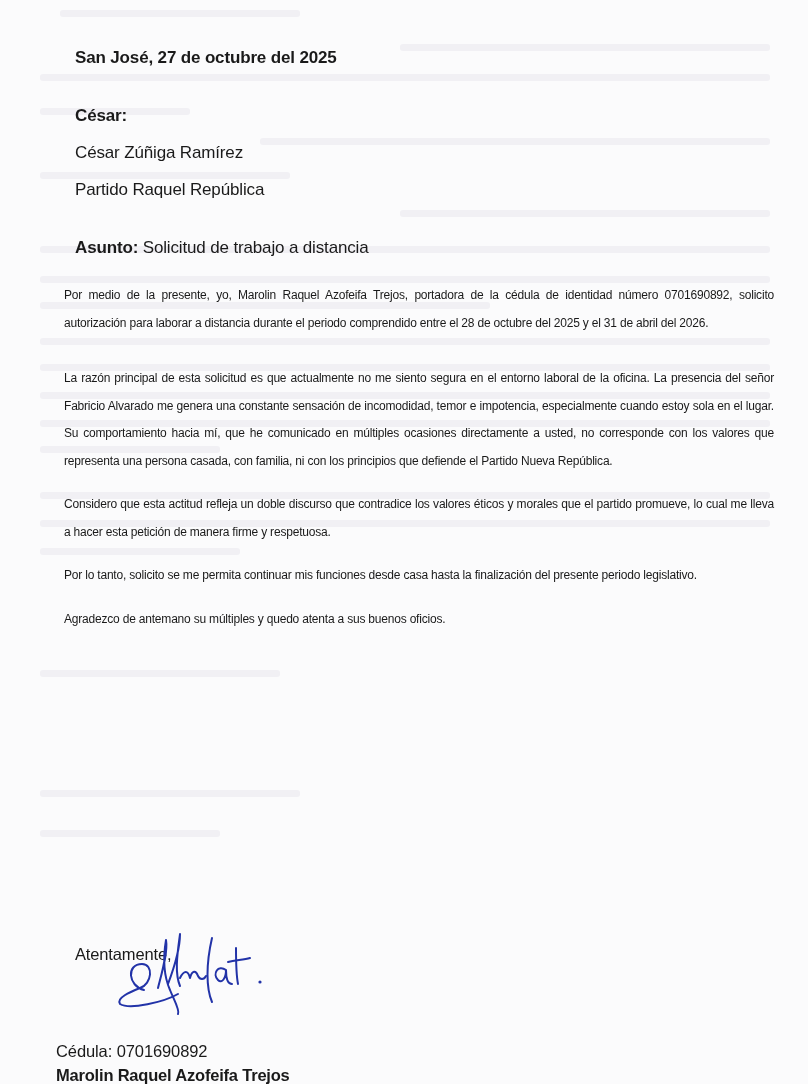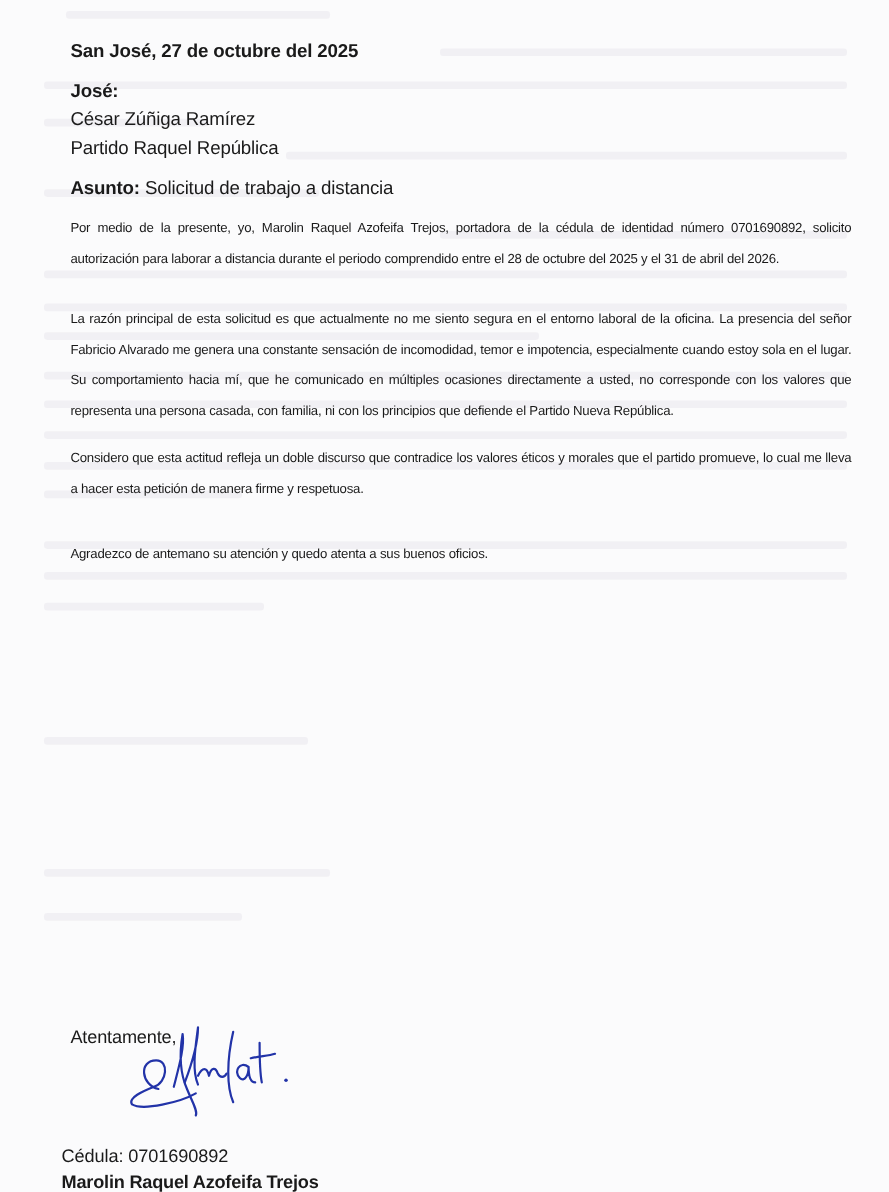--- a/index.html
+++ b/index.html
@@ -29,21 +29,21 @@
     }
     .page {
       position: absolute;
       left: 64px;
       top: 34px;
       width: 710px;
     }
     .line {
       font-size: 17px;
       line-height: 26px;
-      margin: 0;
+      margin: 11px;
       letter-spacing: -0.15px;
     }
     .bold { font-weight: bold; }
     .para {
       font-size: 12px;
       line-height: 27.5px;
       text-align: justify;
       margin: 0;
       letter-spacing: -0.2px;
     }
@@ -103,35 +103,36 @@
   <div class="ln" style="left:40px;top:520px;width:730px;"></div>
   <div class="ln" style="left:40px;top:548px;width:200px;"></div>
   <div class="ln" style="left:40px;top:670px;width:240px;"></div>
   <div class="ln" style="left:40px;top:790px;width:260px;"></div>
   <div class="ln" style="left:40px;top:830px;width:180px;"></div>
 </div>
 
 <div class="page">
   <p class="line bold">San José, 27 de octubre del 2025</p>
   <div class="gap-s"></div>
-  <p class="line bold">José:</p>
+  <p class="line bold">César:</p>
   <p class="line">César Zúñiga Ramírez</p>
   <p class="line">Partido Raquel República</p>
   <div class="gap-s"></div>
   <p class="line"><span class="bold">Asunto:</span><span> Solicitud de trabajo a distancia</span></p>
   <div class="gap-s"></div>
   <p class="para">Por medio de la presente, yo, Marolin Raquel Azofeifa Trejos, portadora de la cédula de identidad número 0701690892, solicito autorización para laborar a distancia durante el periodo comprendido entre el 28 de octubre del 2025 y el 31 de abril del 2026.</p>
   <div class="gap-m"></div>
   <div class="gap-m"></div>
   <p class="para">La razón principal de esta solicitud es que actualmente no me siento segura en el entorno laboral de la oficina. La presencia del señor Fabricio Alvarado me genera una constante sensación de incomodidad, temor e impotencia, especialmente cuando estoy sola en el lugar. Su comportamiento hacia mí, que he comunicado en múltiples ocasiones directamente a usted, no corresponde con los valores que representa una persona casada, con familia, ni con los principios que defiende el Partido Nueva República.</p>
   <div class="gap-l"></div>
   <p class="para">Considero que esta actitud refleja un doble discurso que contradice los valores éticos y morales que el partido promueve, lo cual me lleva a hacer esta petición de manera firme y respetuosa.</p>
   <div class="gap-l"></div>
+  <p class="para">Por lo tanto, solicito se me permita continuar mis funciones desde casa hasta la finalización del presente periodo legislativo.</p>
   <div class="gap-l"></div>
-  <p class="para">Agradezco de antemano su atención y quedo atenta a sus buenos oficios.</p>
+  <p class="para">Agradezco de antemano su múltiples y quedo atenta a sus buenos oficios.</p>
 </div>
 
 <div class="sig-block">
   <p class="line">Atentamente,</p>
 </div>
 
 <svg class="signature" viewBox="0 0 160 90">
   <g fill="none" stroke="#2233a8" stroke-width="2" stroke-linecap="round" stroke-linejoin="round">
 
     <path d="M36 62 C20 58, 18 36, 34 36 C46 36, 44 56, 32 60 C22 64, 8 70, 12 76 C22 82, 56 74, 70 66"></path>

